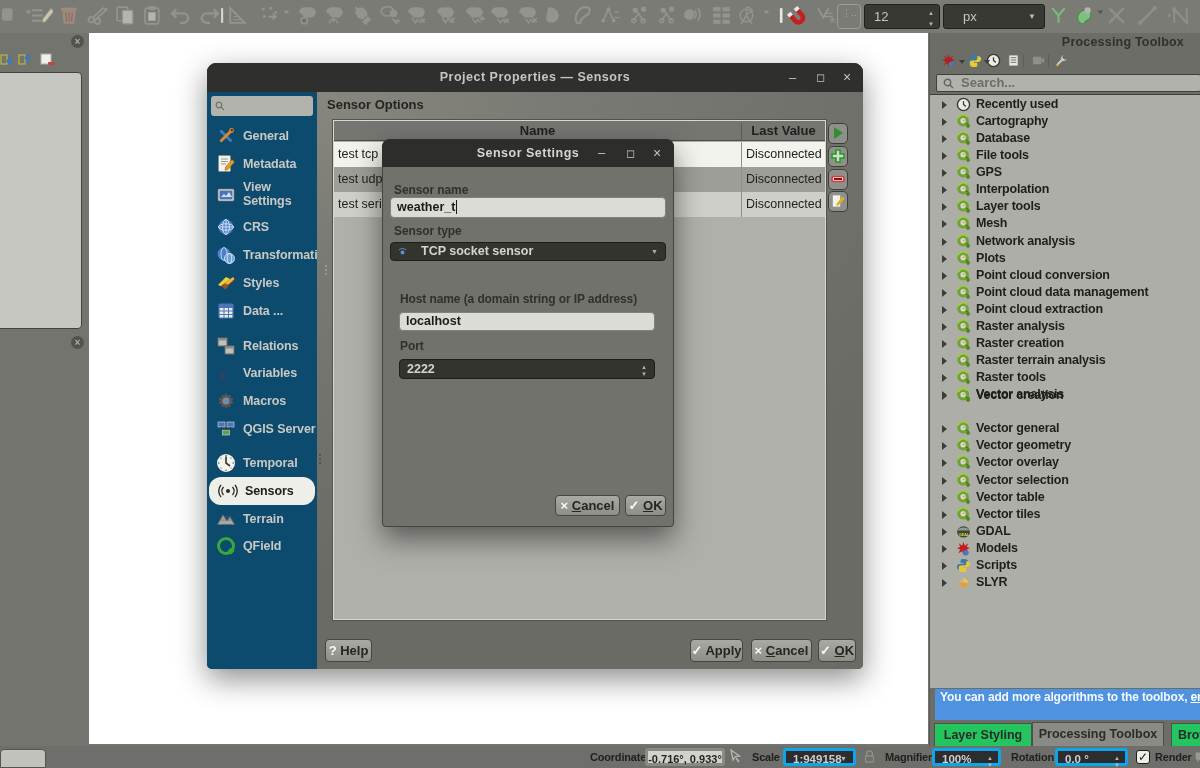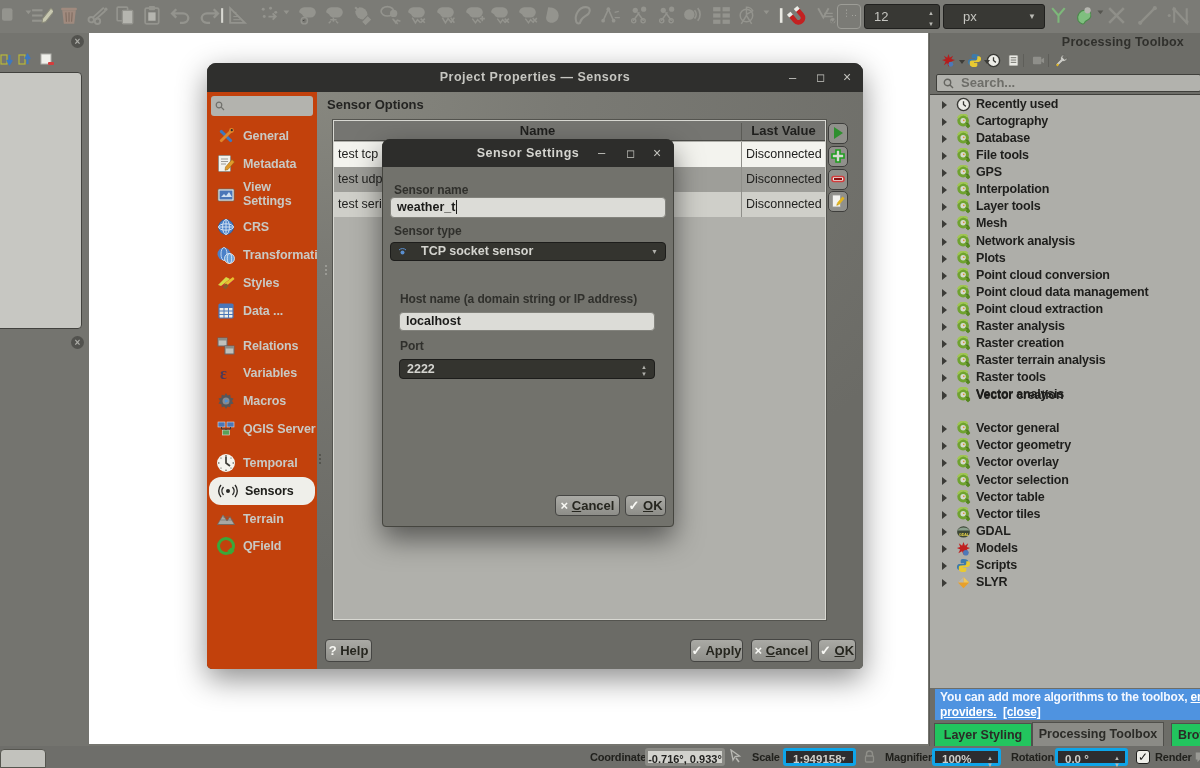--- a/index.html
+++ b/index.html
@@ -41,21 +41,21 @@
 #status { left:0; top:746px; width:1200px; height:22px; background:#6e6e6a; color:#cfcfca; font-size:12.5px; }
 #status .lbl { position:absolute; top:5px; font-weight:600; color:#21211d; font-size:11px; letter-spacing:-0.2px; }
 .sdark { position:absolute; top:2px; height:18px; background:#2d2d2f; border:3px solid #0ea5e9; border-radius:3px; color:#cfcfca; font-size:11.5px; font-weight:600; line-height:16px; padding-left:7px; }
 .spinarr { position:absolute; right:4px; width:7px; color:#b9b9b4; font-size:6px; line-height:4px; }
 #lefttab { left:0px; top:749px; width:46px; height:19px; background:#c2c2bd; border:1px solid #55554f; border-radius:4px 4px 0 0; }
 
 
 #dlg { left:207px; top:63px; width:656px; height:606px; background:#6c6c67; border-radius:9px 9px 5px 5px; box-shadow:0 10px 30px rgba(0,0,0,0.45); outline:1px solid rgba(35,35,32,0.55); outline-offset:-1px; }
 #dlgtitle { position:absolute; left:0; top:0; width:656px; height:29px; background:#2f2f2d; border-radius:9px 9px 0 0; color:#c6c6c1; font-size:12.5px; font-weight:bold; text-align:center; line-height:29px; letter-spacing:0.5px; }
 .winbtn { position:absolute; top:0; color:#c4c4bf; font-weight:normal; font-size:13px; }
-#dlgside { position:absolute; left:0; top:29px; width:110px; height:577px; background:#c2410c; border-radius:0 0 0 5px; }
+#dlgside { position:absolute; left:0; top:29px; width:110px; height:577px; background:#0c4a6e; border-radius:0 0 0 5px; }
 #dlgsearch { position:absolute; left:4px; top:4px; width:102px; height:20px; background:#b3b3ae; border-radius:3px; }
 .sitem { position:absolute; left:0; width:110px; height:28px; color:#c9c9c4; font-size:12.5px; font-weight:600; overflow:hidden; letter-spacing:-0.1px; }
 .sitem .ic { position:absolute; left:9px; top:4px; width:20px; height:20px; }
 .sitem .tx { position:absolute; left:36px; top:7px; white-space:nowrap; }
 .sitem.sel { background:#efefea; color:#20201c; border-radius:12px; }
 #dlgcontent { position:absolute; left:110px; top:29px; width:546px; height:577px; background:radial-gradient(ellipse 700px 480px at 0% 0%, #87877f 0%, #7a7a74 35%, #6b6b66 100%); border-radius:0 0 5px 0; }
 #soptions { position:absolute; left:10px; top:5px; font-size:13px; font-weight:bold; color:#242422; }
 #scrollarea { position:absolute; left:16px; top:28px; width:493px; height:500px; background:#b0b0ab; border:1px solid #d8d8d2; outline:1px solid #54544f; }
 #thead { position:absolute; left:0; top:0; width:491px; height:20px; background:#757571; border-bottom:1px solid #4a4a46; font-size:13px; font-weight:bold; color:#1f1f1d; }
 .trow { position:absolute; left:0; width:491px; height:25px; font-size:12.5px; color:#222220; line-height:25px; }
@@ -669,21 +669,20 @@
             <path d="M8 2 L14 8 L8 8 Z" fill="#f0c860"></path>
             <path d="M8 2 L2 8 L8 8 Z" fill="#b8b8b3"></path>
           </svg></span>
         <span class="tx">SLYR</span>
       </div>
     </div>
 </div>
 
 <div class="abs" id="notif">
     <div style="white-space:nowrap;">You can add more algorithms to the toolbox, <a>en</a></div>
-    <div style="white-space:nowrap;"><a>providers.</a>&nbsp;&nbsp;<a>[close]</a></div>
   </div>
 <div class="btab" style="left:934px; width:98px;">Layer Styling</div>
 <div class="btab" style="left:1032px; width:132px; background:#8b8b86; top:722px; height:24px;">Processing Toolbox</div>
 <div class="btab" style="left:1171px; width:45px;">Brow</div>
 
 <div class="abs" id="status">
   <div class="lbl" style="left:590px;">Coordinate</div>
   <div class="sdark" style="left:645px; width:80px; background:#d2d2cd; color:#222220; border-color:#8a8a85; text-align:center; padding-left:0; font-weight:600; font-size:11px;">-0.716°, 0.933°</div>
   <svg style="position:absolute;left:728px;top:3px;width:15px;height:15px;" viewBox="0 0 15 15">
       <path d="M3 1 L5 11 L7.2 7.5 L11.5 7 Z" fill="none" stroke="#b9b9b4" stroke-width="1.3"></path>

